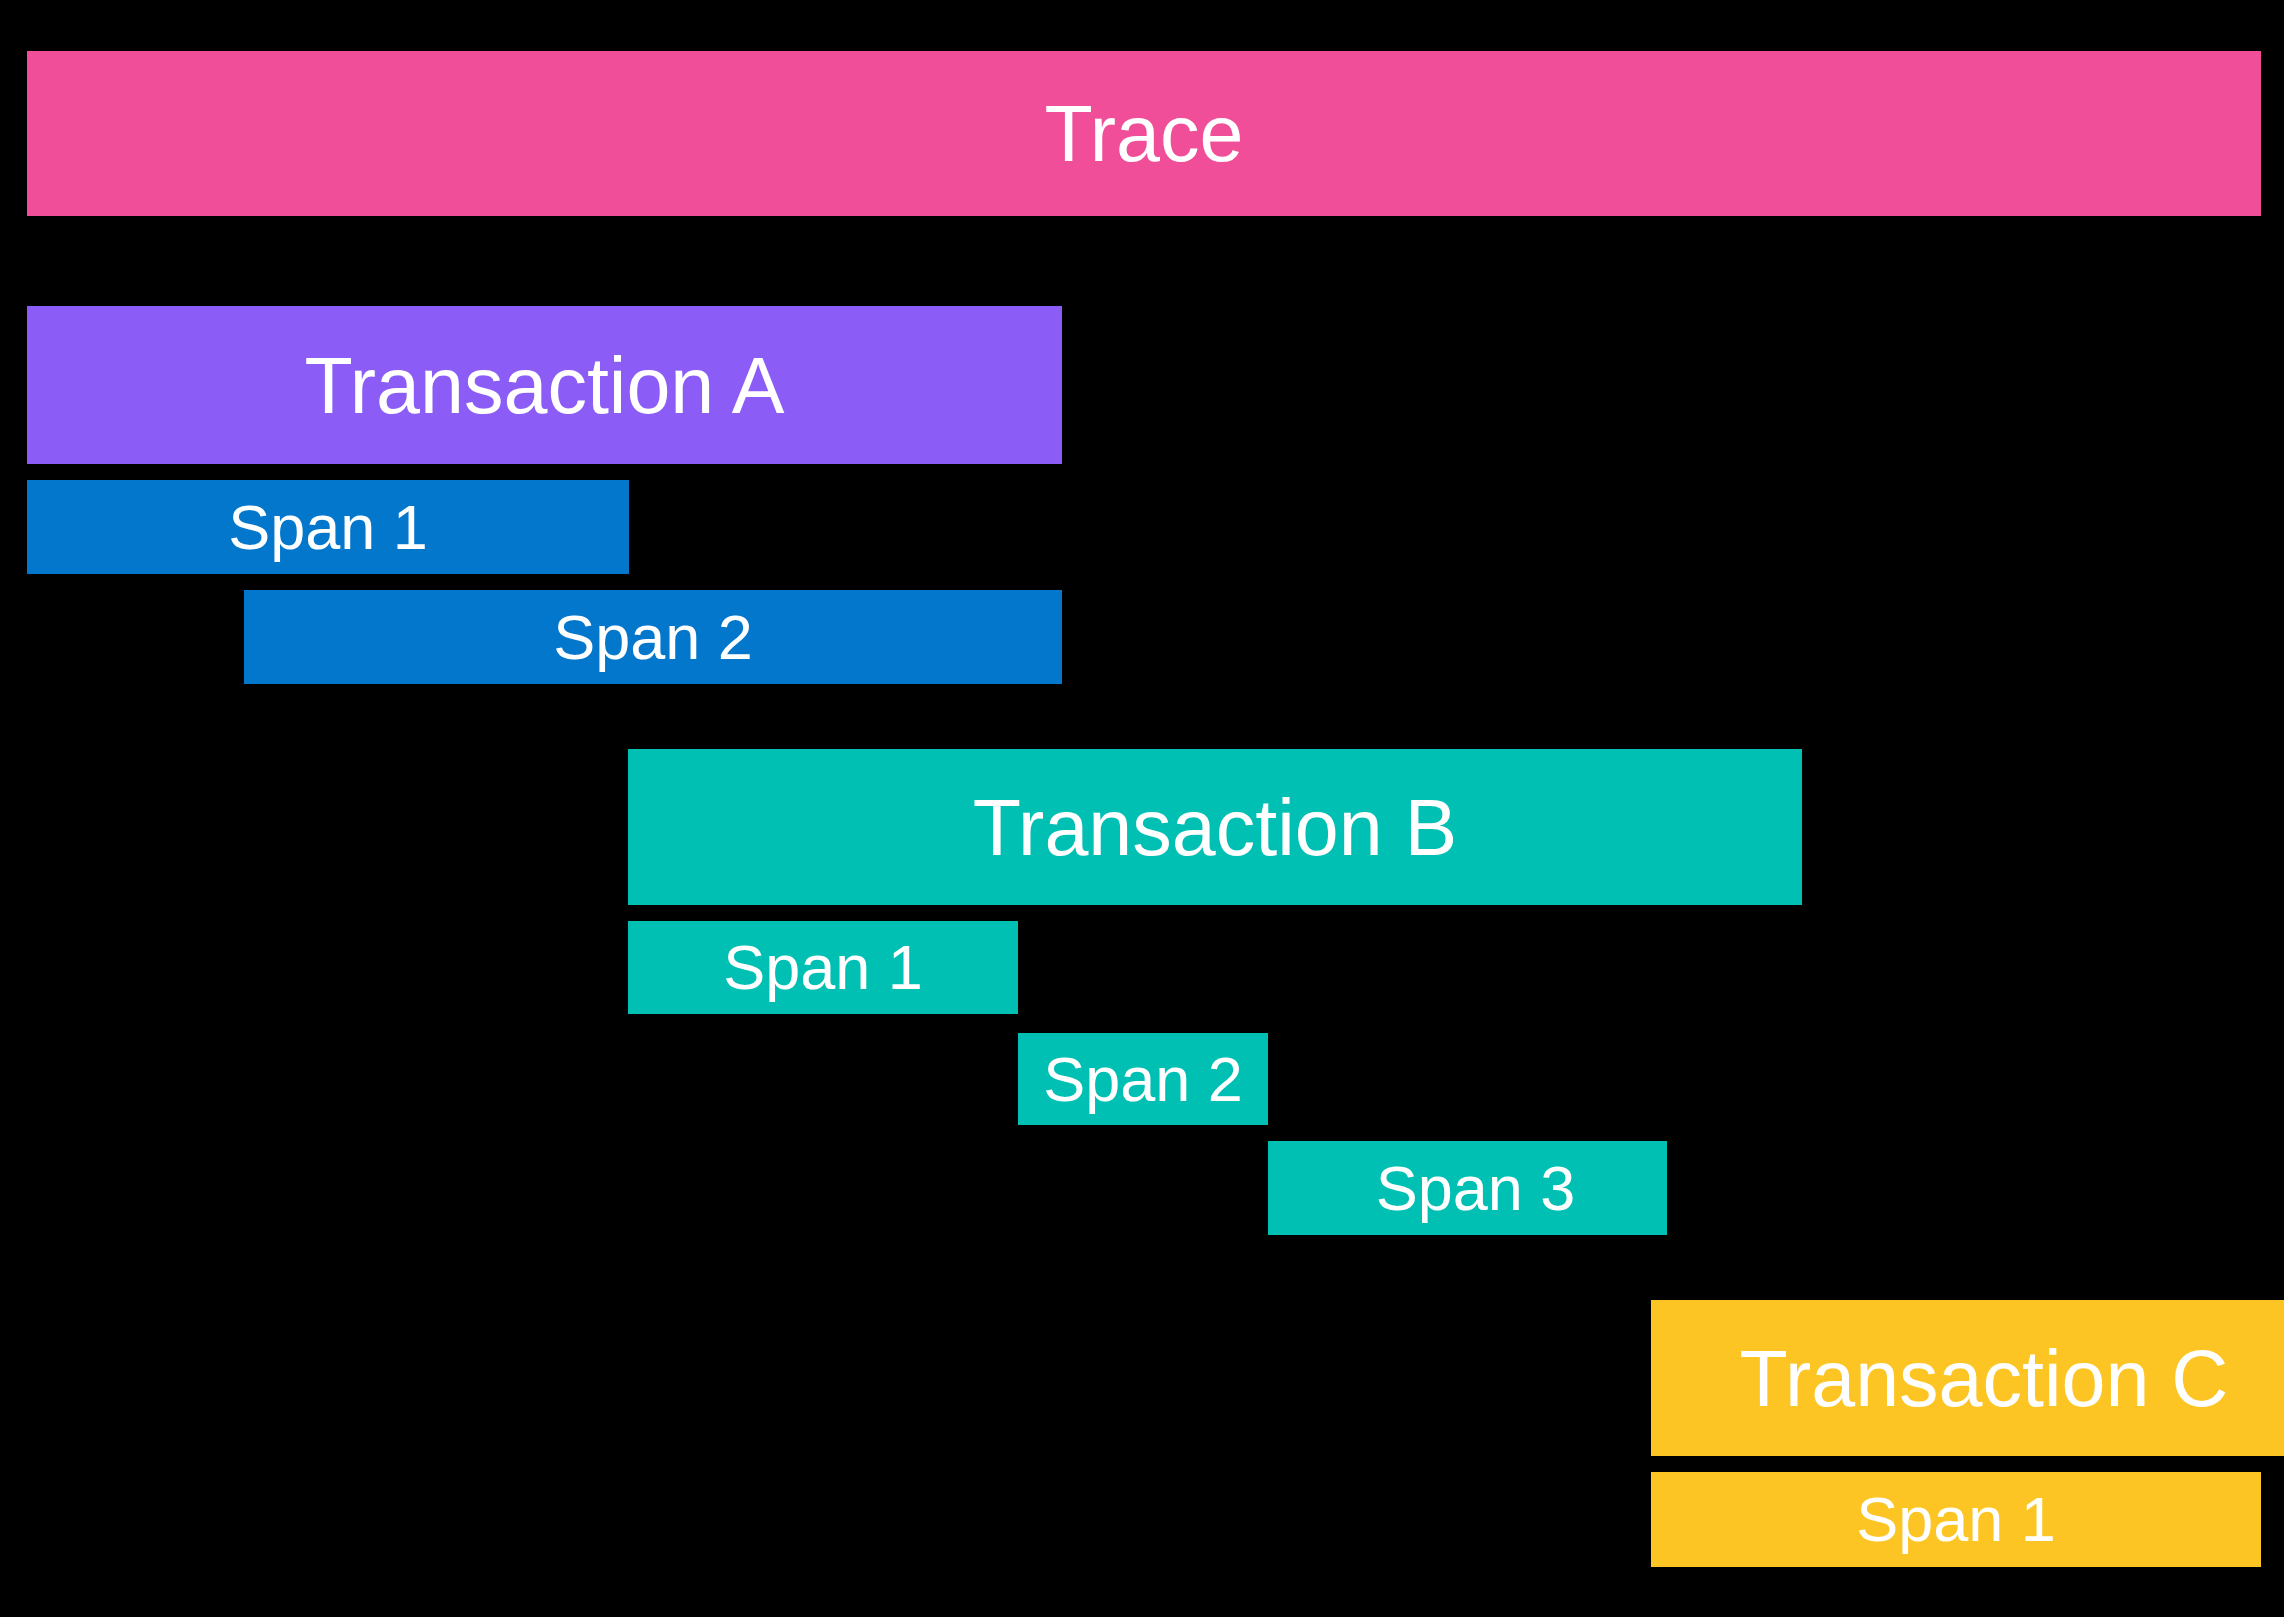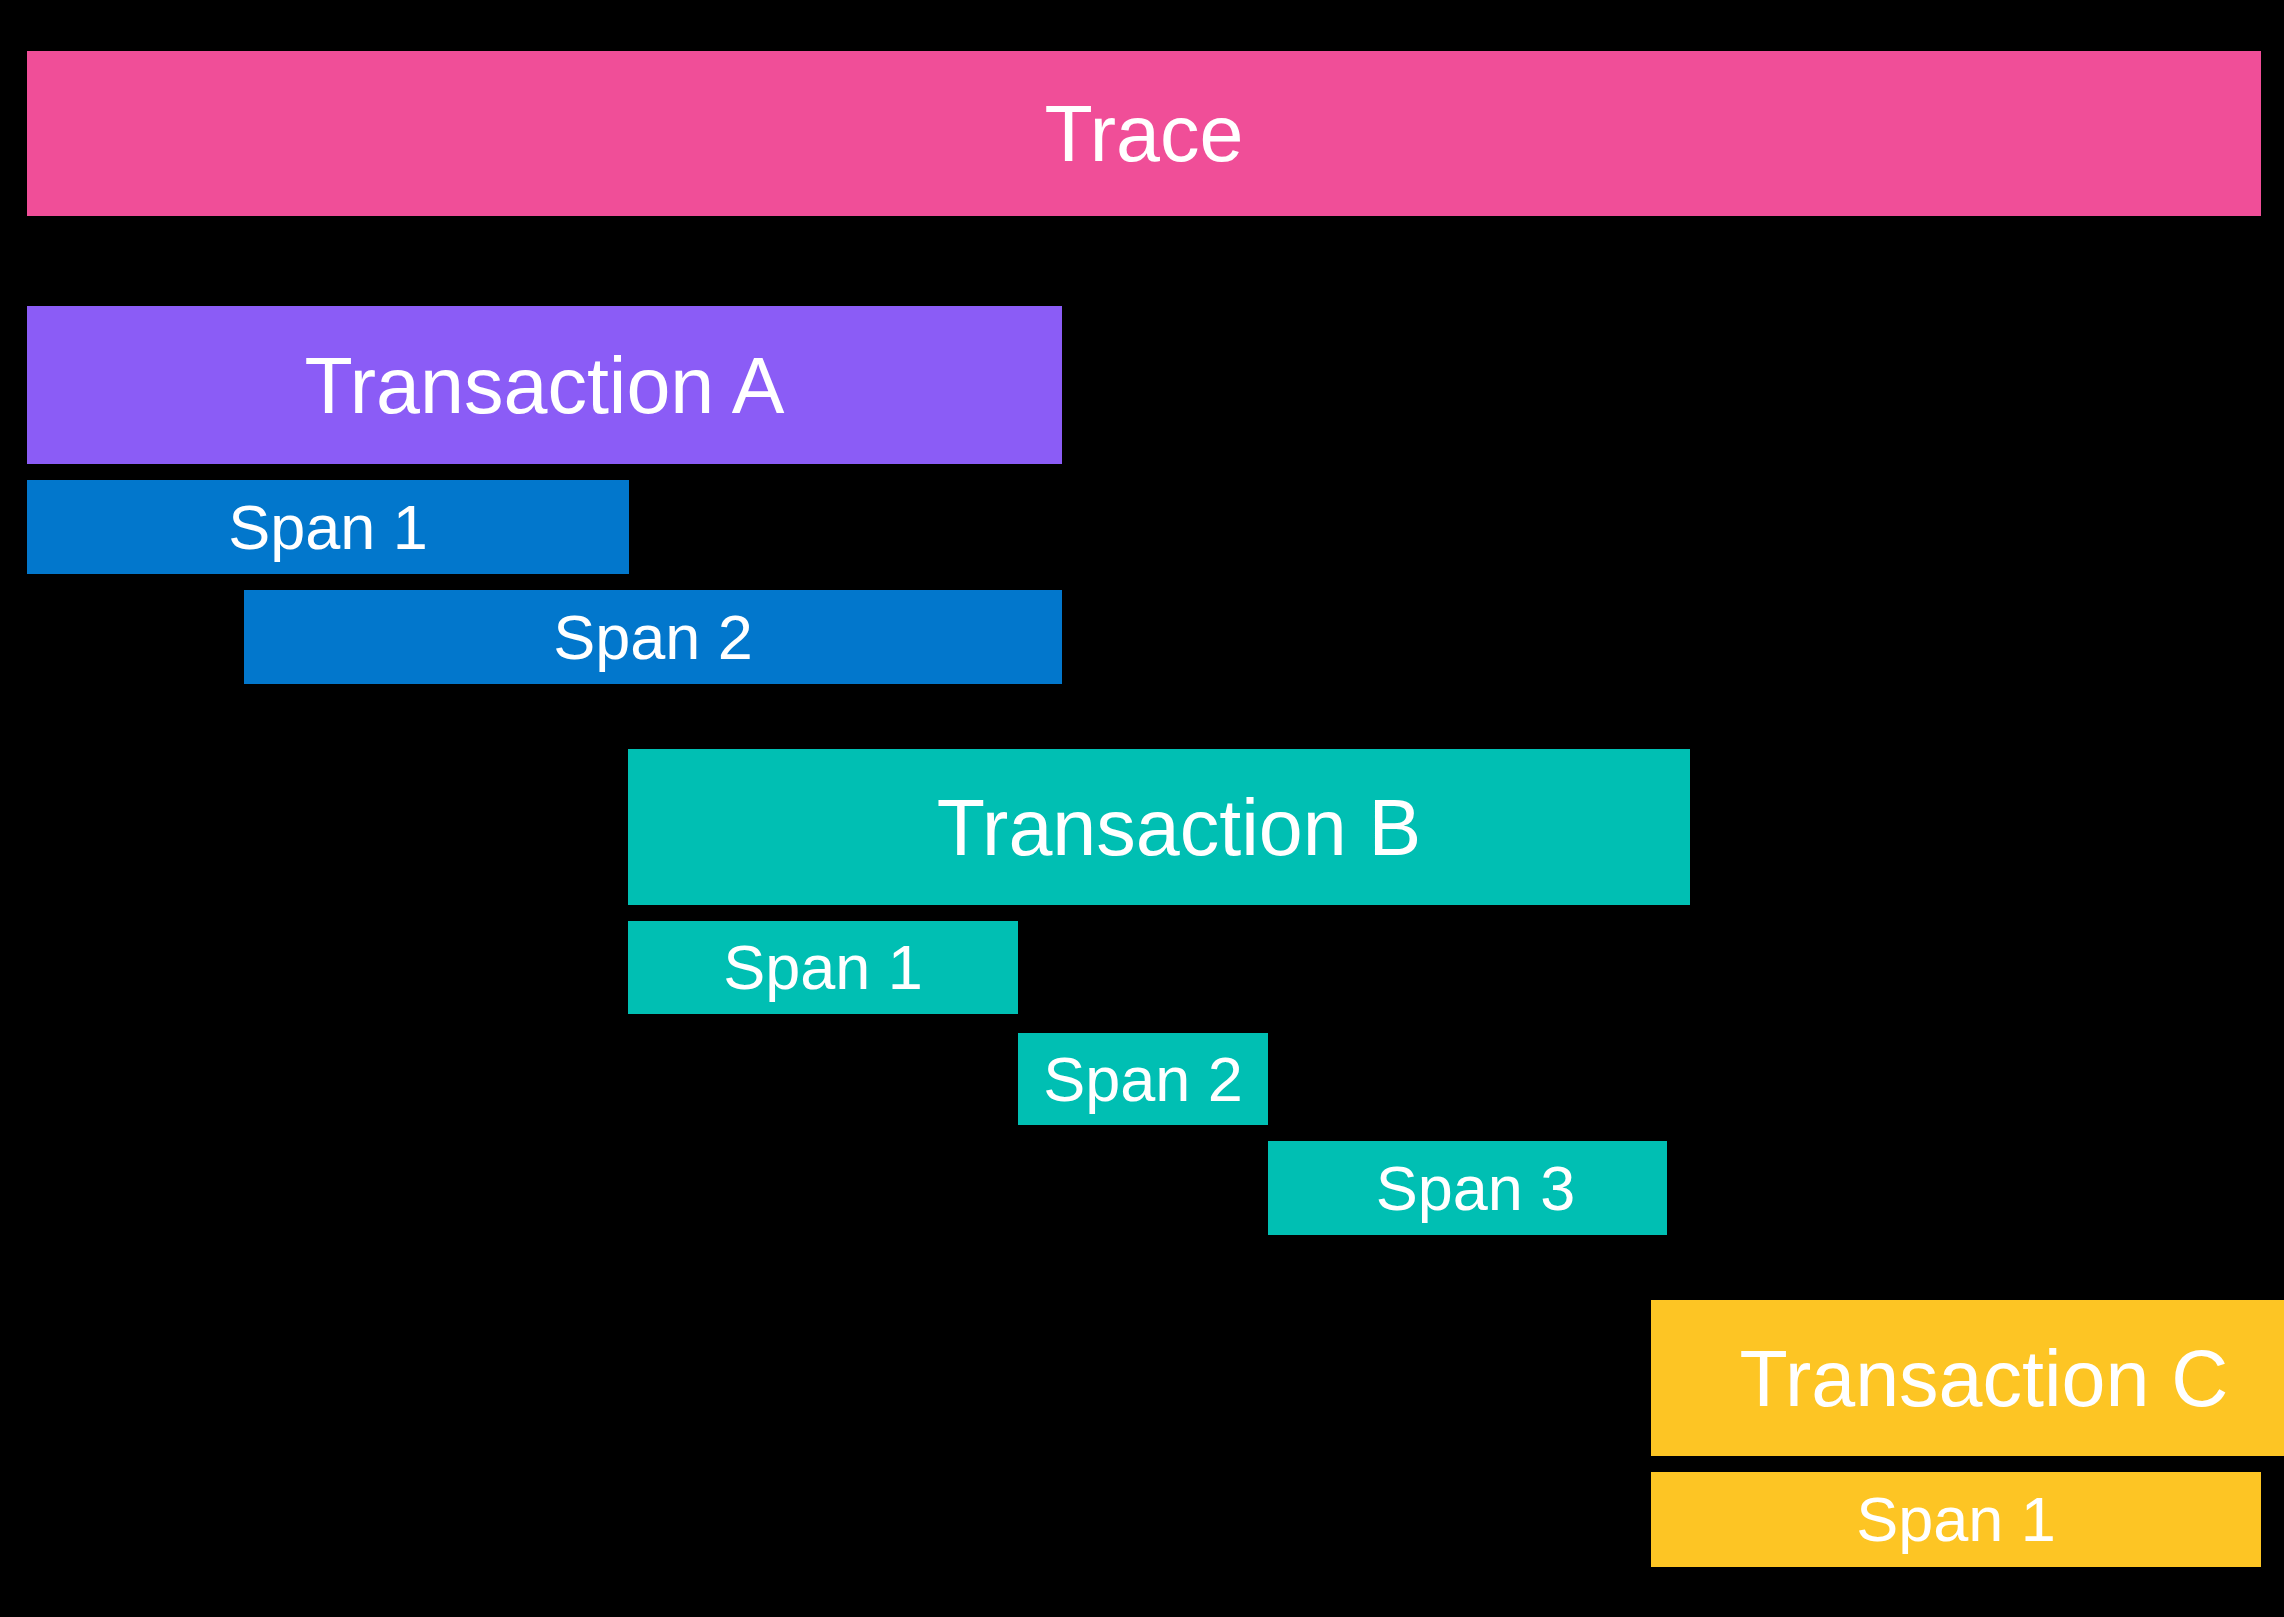--- a/index.html
+++ b/index.html
@@ -29,21 +29,21 @@
     letter-spacing: 0px;
   }
   .lbl-big  { font-size: 79px; }
   .lbl-span { font-size: 63px; }
 
   
   #trace      { left: 27px;   top: 51px;   width: 2234px; height: 165px; }
   #txa        { left: 27px;   top: 306px;  width: 1035px; height: 158px; }
   #txa-s1     { left: 27px;   top: 480px;  width: 602px;  height: 94px; }
   #txa-s2     { left: 244px;  top: 590px;  width: 818px; height: 94px; }
-  #txb        { left: 628px;  top: 749px;  width: 1022px; height: 156px; padding-left: 40px; }
+  #txb        { left: 628px;  top: 749px;  width: 1174px; height: 156px; }
   #txb-s1     { left: 628px;  top: 921px; width: 390px;  height: 93px; }
   #txb-s2     { left: 1018px; top: 1033px; width: 250px;  height: 92px; }
   #txb-s3     { left: 1268px; top: 1141px; width: 383px;  height: 94px; padding-left: 16px; }
   #txc        { left: 1651px; top: 1300px; width: 666px;  height: 156px; }
   #txc-s1     { left: 1651px; top: 1472px; width: 610px;  height: 95px; }
 </style>
 </head>
 <body>
 
 <div class="canvas" style="background-color: rgb(0, 0, 0);">

